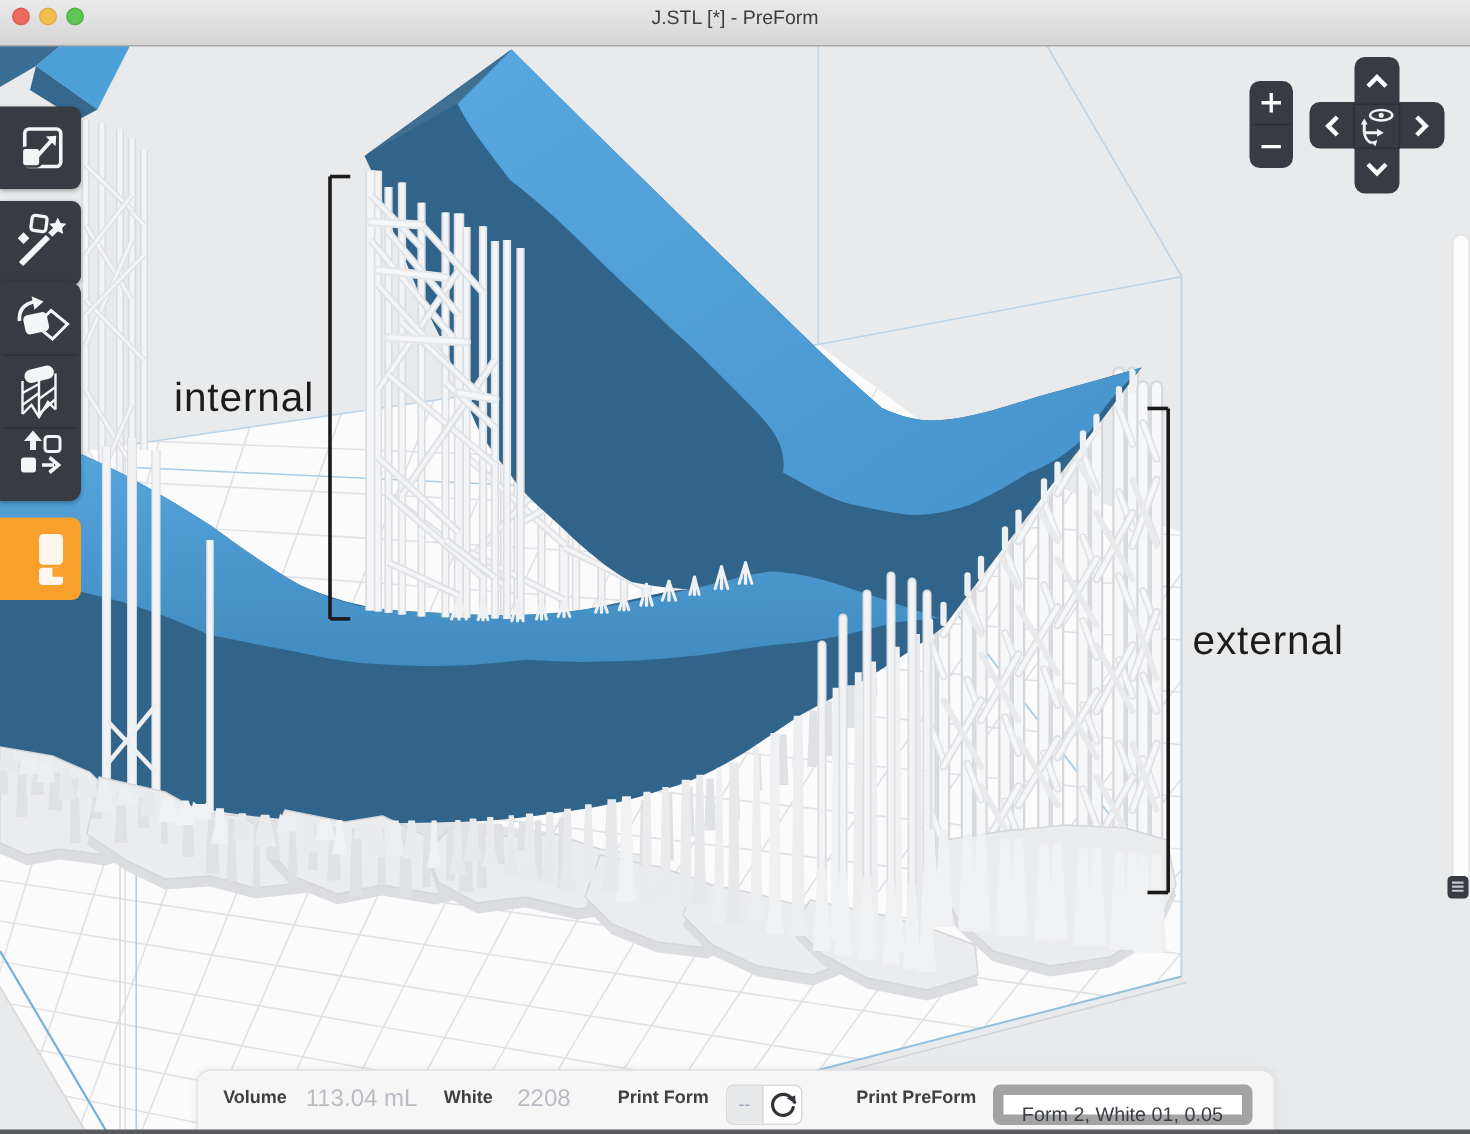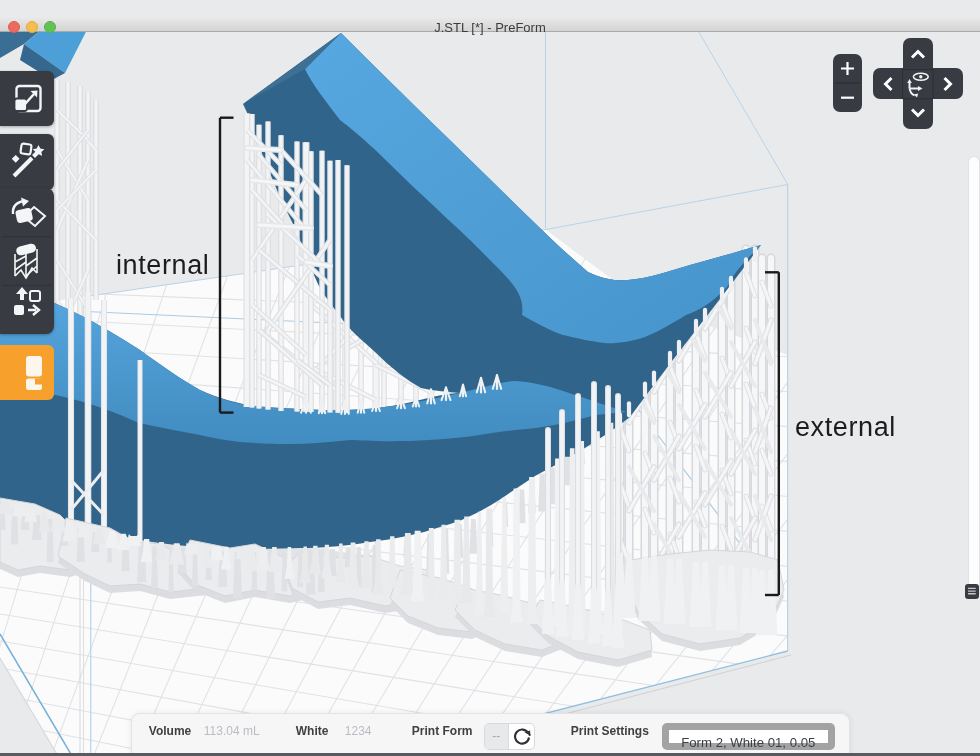--- a/index.html
+++ b/index.html
@@ -1,23 +1,23 @@
 <!DOCTYPE html>
 <html><head><meta charset="utf-8">
 <style>
 *{margin:0;padding:0;box-sizing:border-box}
 body{width:980px;height:756px;position:relative;overflow:hidden;font-family:"Liberation Sans",sans-serif;background:#e9eaec}
-.titlebar{position:absolute;left:0;top:16px;width:980px;height:16px;background:linear-gradient(#ebebeb,#d4d4d4);border-bottom:1px solid #a9a9a9;z-index:50}
+.titlebar{position:absolute;left:0;top:0;width:980px;height:31px;background:linear-gradient(#ebebeb,#d4d4d4);border-bottom:1px solid #a9a9a9;z-index:50}
 .tl{position:absolute;top:5px;width:12px;height:12px;border-radius:50%}
 .title{position:absolute;width:100%;text-align:center;top:3.5px;font-size:13px;color:#3c3c3c}
 .sbtn{position:absolute;left:0;width:54px;background:#383b42;border-radius:0 6px 6px 0;z-index:40;box-shadow:0 1px 3px rgba(0,0,0,.3)}
 .navd{position:absolute;background:#383b42;z-index:40}
 .bbar{position:absolute;left:130.8px;top:712.6px;width:719px;height:44px;background:#f6f6f7;border:1px solid #e3e3e5;border-radius:9px 9px 0 0;z-index:40;box-shadow:0 0 6px rgba(0,0,0,.08)}
 .bl{font-weight:bold;font-size:12px;color:#404040;position:absolute;top:10px}
-.gv{font-size:12px;color:#b9bdc3;position:absolute;top:10px}
+.gv{font-size:16px;color:#b9bdc3;position:absolute;top:10px}
 .bstrip{position:absolute;left:0;top:752.5px;width:980px;height:3.5px;background:#595a5e;z-index:60}
 </style></head>
 <body>
 <svg width="980" height="756" viewBox="0 0 980 756" style="position:absolute;left:0;top:0">
     <defs>
 <linearGradient id="lgArm" x1="0" y1="0" x2="1" y2="1">
 <stop offset="0" stop-color="#57a7e0"></stop>
         <stop offset="1" stop-color="#4694cb"></stop>
 </linearGradient>
 <linearGradient id="lgStrip" x1="0" y1="0" x2="0" y2="1">
@@ -758,25 +758,25 @@
 <div style="position:absolute;left:964.9px;top:584.4px;width:13.7px;height:14.3px;background:#383b42;border-radius:3px;z-index:31">
   <svg width="13.7" height="14.3" viewBox="0 0 13.7 14.3">
     <path d="M3,4.4 h7.7 M3,7.1 h7.7 M3,9.8 h7.7" stroke="#c6c8cc" stroke-width="1.4"></path>
   </svg>
 </div>
 
 <div class="bbar">
   <span class="bl" style="left:17px">Volume</span>
   <span class="gv" style="left:72px">113.04 mL</span>
   <span class="bl" style="left:164px">White</span>
-  <span class="gv" style="left:213px">1234</span>
+  <span class="gv" style="left:213px">2208</span>
   <span class="bl" style="left:280px">Print Form</span>
   <div style="position:absolute;left:352px;top:9.5px;width:51px;height:27px;border:1px solid #d8d9db;border-radius:5px;background:#fff;overflow:hidden">
     <div style="position:absolute;left:0;top:0;width:24px;height:27px;background:#e8e9ea;border-right:1px solid #d8d9db;color:#9aa7b8;font-size:12px;text-align:center;line-height:25px">--</div>
     <svg style="position:absolute;left:26px;top:3px" width="22" height="21" viewBox="0 0 22 21">
       <path d="M17.2,6.2 A7,7 0 1 0 18,10.5" fill="none" stroke="#2f3237" stroke-width="2.1"></path>
       <path d="M13.5,5.2 l5.6,-1.8 0.3,5.3 Z" fill="#2f3237"></path>
       <circle cx="18.6" cy="7.8" r="1.1" fill="#2f3237"></circle>
     </svg>
   </div>
-  <span class="bl" style="left:439px">Print Settings</span>
+  <span class="bl" style="left:439px">Print PreForm</span>
   <div style="position:absolute;left:530px;top:9px;width:173px;height:27.7px;border:7px solid #a3a3a3;border-radius:5px;background:#fff;font-size:13.2px;color:#3a3f46;text-align:center;line-height:26px">Form 2, White 01, 0.05 mm</div>
 </div>
 <div class="bstrip"></div>
 </body></html>

